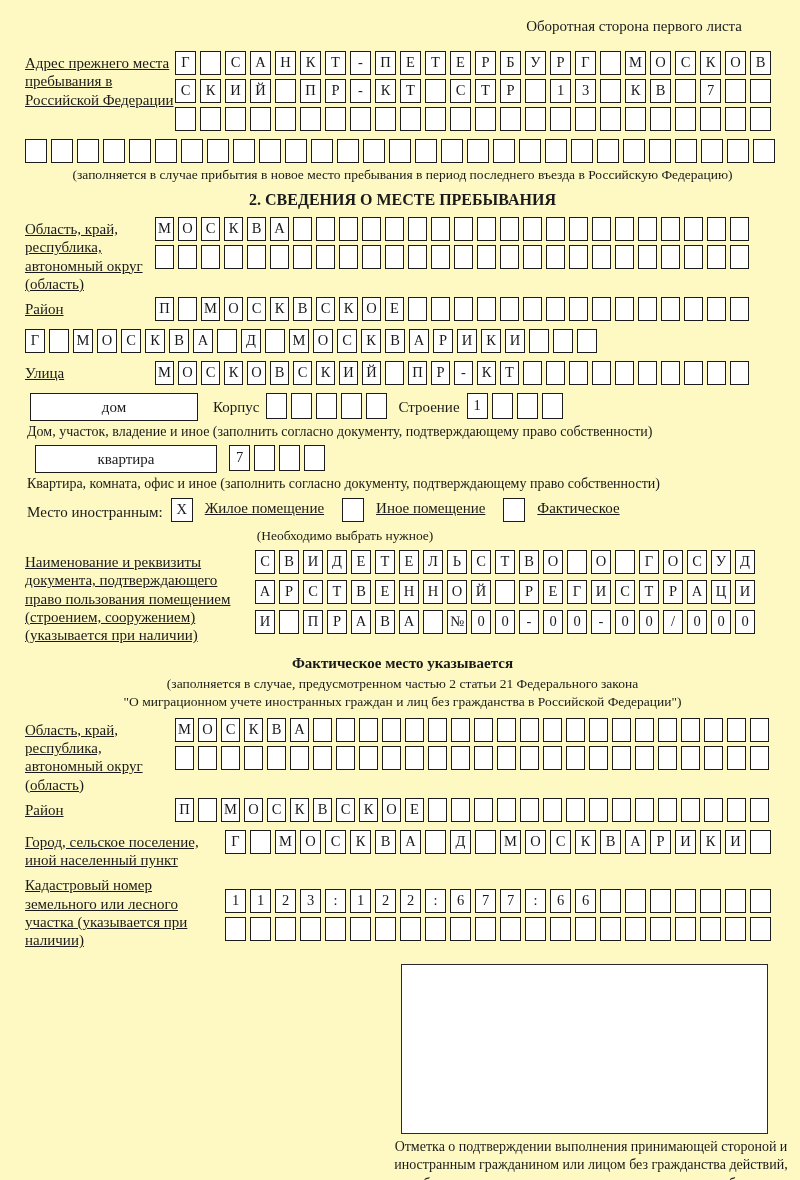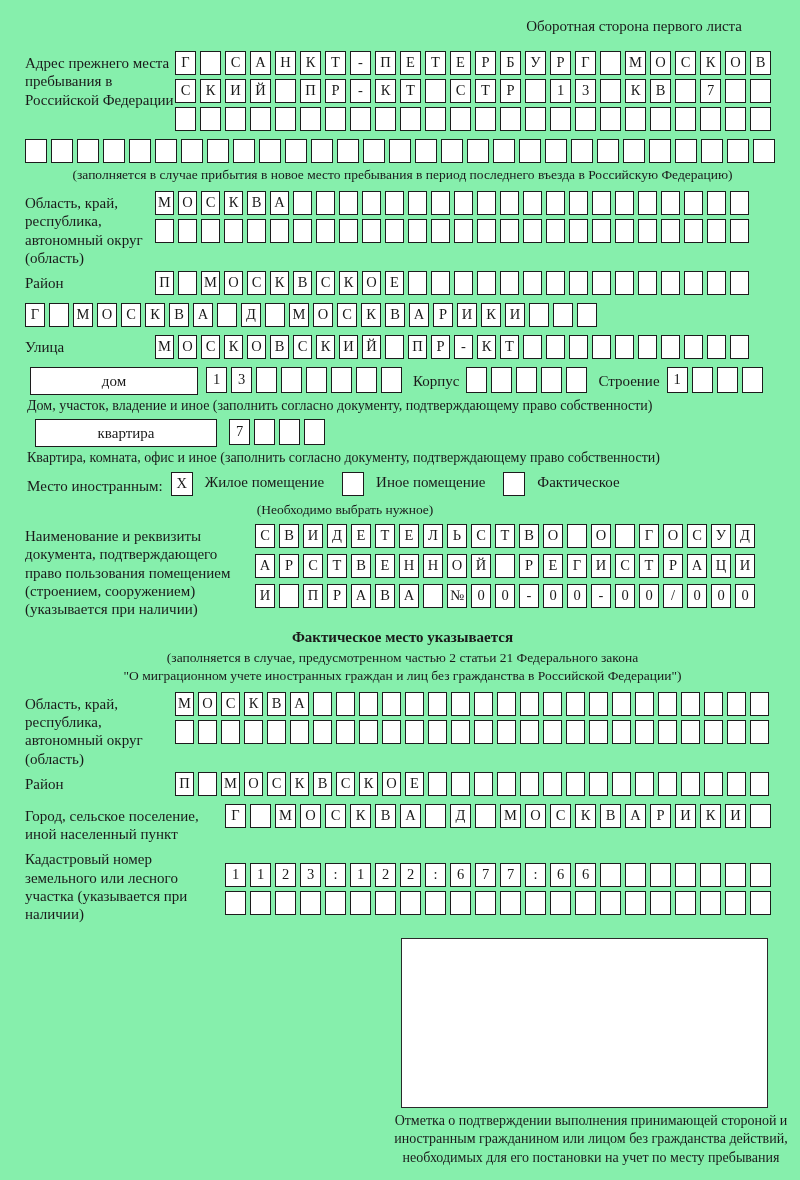--- a/index.html
+++ b/index.html
@@ -1,23 +1,23 @@
 <!DOCTYPE html>
 <html><head>
 <meta charset="utf-8">
 <style>
   html,body{margin:0;padding:0;background:#fff;}
   .page{
     width:800px;height:1180px;box-sizing:border-box;
-    padding:14px 20px 0 25px;background:#86efac;overflow:hidden;
+    padding:14px 20px 0 25px;background:#fef9c3;overflow:hidden;
     font-family:"Liberation Serif",serif;color:#1a1a1a;
   }
   .hdr-right{text-align:right;font-size:15px;margin:4px 38px 16px 0;}
   
-  .frow{display:flex;align-items:flex-start;margin-bottom:4px;}
+  .frow{display:flex;align-items:flex-start;margin-bottom:4px;text-decoration:underline;}
   .flabel{font-size:15px;line-height:1.22;flex:0 0 auto;padding-top:3px;}
   .w130{width:130px;} .w150{width:150px;} .w158{width:158px;}
   .w200{width:200px;} .w230{width:230px;}
   .frows{flex:1 1 auto;}
   .boxrow{white-space:nowrap;margin-bottom:4px;height:24px;display:block;}
   span.boxrow{display:inline-block;vertical-align:middle;}
   .cbox{
     display:inline-block;box-sizing:border-box;width:21px;height:24px;
     border:1.6px solid #1c1c1c;margin-right:4px;text-align:center;
     font-size:14.5px;line-height:21px;vertical-align:top;background:#fff;
@@ -32,21 +32,21 @@
   .sub-title{font-size:15px;font-weight:bold;text-align:center;margin:10px 0 4px 0;}
   .wide-box{
     display:inline-block;box-sizing:border-box;border:1.6px solid #1c1c1c;
     height:28px;line-height:26px;text-align:center;font-size:15px;
     vertical-align:middle;background:#fff;
   }
   .wb168{width:168px;margin-right:8px;} .wb195{width:182px;margin-right:12px;margin-left:5px;}
   .house-row{margin:2px 0 3px 5px;white-space:nowrap;display:flex;align-items:center;}
   .inline-label{font-size:15px;margin:0 7px;}
   .stay-row{display:flex;align-items:center;margin:6px 0 2px 2px;}
-  .stay-row .optlabel{font-size:15px;margin:0 18px 8px 8px;}
+  .stay-row .optlabel{font-size:15px;margin:0 18px 8px 8px;text-decoration:underline;}
   .stay-row .lead{font-size:15px;margin-right:8px;}
   .stay-note{font-size:13.5px;margin:0 0 6px 205px;width:230px;text-align:center;}
   .stamp-box{
     width:365px;height:168px;border:1.6px solid #2a2a2a;
     margin:14px 12px 4px auto;background:#fff;
   }
   .stamp-caption{
     width:412px;margin:2px 0 0 360px;text-align:center;
     font-size:14px;line-height:1.32;
   }
@@ -64,20 +64,21 @@
     <div class="flabel w150">Адрес прежнего места пребывания в Российской Федерации</div>
     <div class="frows">
       <div class="boxrow bx24"><span class="cbox">Г</span><span class="cbox"></span><span class="cbox">С</span><span class="cbox">А</span><span class="cbox">Н</span><span class="cbox">К</span><span class="cbox">Т</span><span class="cbox">-</span><span class="cbox">П</span><span class="cbox">Е</span><span class="cbox">Т</span><span class="cbox">Е</span><span class="cbox">Р</span><span class="cbox">Б</span><span class="cbox">У</span><span class="cbox">Р</span><span class="cbox">Г</span><span class="cbox"></span><span class="cbox">М</span><span class="cbox">О</span><span class="cbox">С</span><span class="cbox">К</span><span class="cbox">О</span><span class="cbox">В</span></div>
       <div class="boxrow bx24"><span class="cbox">С</span><span class="cbox">К</span><span class="cbox">И</span><span class="cbox">Й</span><span class="cbox"></span><span class="cbox">П</span><span class="cbox">Р</span><span class="cbox">-</span><span class="cbox">К</span><span class="cbox">Т</span><span class="cbox"></span><span class="cbox">С</span><span class="cbox">Т</span><span class="cbox">Р</span><span class="cbox"></span><span class="cbox">1</span><span class="cbox">3</span><span class="cbox"></span><span class="cbox">К</span><span class="cbox">В</span><span class="cbox"></span><span class="cbox">7</span><span class="cbox"></span><span class="cbox"></span></div>
       <div class="boxrow bx24"><span class="cbox"></span><span class="cbox"></span><span class="cbox"></span><span class="cbox"></span><span class="cbox"></span><span class="cbox"></span><span class="cbox"></span><span class="cbox"></span><span class="cbox"></span><span class="cbox"></span><span class="cbox"></span><span class="cbox"></span><span class="cbox"></span><span class="cbox"></span><span class="cbox"></span><span class="cbox"></span><span class="cbox"></span><span class="cbox"></span><span class="cbox"></span><span class="cbox"></span><span class="cbox"></span><span class="cbox"></span><span class="cbox"></span><span class="cbox"></span></div>
     </div>
   </div>
   <div class="boxrow bx29"><span class="cbox"></span><span class="cbox"></span><span class="cbox"></span><span class="cbox"></span><span class="cbox"></span><span class="cbox"></span><span class="cbox"></span><span class="cbox"></span><span class="cbox"></span><span class="cbox"></span><span class="cbox"></span><span class="cbox"></span><span class="cbox"></span><span class="cbox"></span><span class="cbox"></span><span class="cbox"></span><span class="cbox"></span><span class="cbox"></span><span class="cbox"></span><span class="cbox"></span><span class="cbox"></span><span class="cbox"></span><span class="cbox"></span><span class="cbox"></span><span class="cbox"></span><span class="cbox"></span><span class="cbox"></span><span class="cbox"></span><span class="cbox"></span></div>
   <div class="note-c">(заполняется в случае прибытия в новое место пребывания в период последнего въезда в Российскую Федерацию)</div>
 
+  <div class="sec-title">2. СВЕДЕНИЯ О МЕСТЕ ПРЕБЫВАНИЯ</div>
 
   <div class="frow">
     <div class="flabel w130">Область, край, республика, автономный округ (область)</div>
     <div class="frows">
       <div class="boxrow bx26"><span class="cbox">М</span><span class="cbox">О</span><span class="cbox">С</span><span class="cbox">К</span><span class="cbox">В</span><span class="cbox">А</span><span class="cbox"></span><span class="cbox"></span><span class="cbox"></span><span class="cbox"></span><span class="cbox"></span><span class="cbox"></span><span class="cbox"></span><span class="cbox"></span><span class="cbox"></span><span class="cbox"></span><span class="cbox"></span><span class="cbox"></span><span class="cbox"></span><span class="cbox"></span><span class="cbox"></span><span class="cbox"></span><span class="cbox"></span><span class="cbox"></span><span class="cbox"></span><span class="cbox"></span></div>
       <div class="boxrow bx26"><span class="cbox"></span><span class="cbox"></span><span class="cbox"></span><span class="cbox"></span><span class="cbox"></span><span class="cbox"></span><span class="cbox"></span><span class="cbox"></span><span class="cbox"></span><span class="cbox"></span><span class="cbox"></span><span class="cbox"></span><span class="cbox"></span><span class="cbox"></span><span class="cbox"></span><span class="cbox"></span><span class="cbox"></span><span class="cbox"></span><span class="cbox"></span><span class="cbox"></span><span class="cbox"></span><span class="cbox"></span><span class="cbox"></span><span class="cbox"></span><span class="cbox"></span><span class="cbox"></span></div>
     </div>
   </div>
 
   <div class="frow">
@@ -95,21 +96,20 @@
 
   <div class="frow">
     <div class="flabel w130">Улица</div>
     <div class="frows">
       <div class="boxrow bx26"><span class="cbox">М</span><span class="cbox">О</span><span class="cbox">С</span><span class="cbox">К</span><span class="cbox">О</span><span class="cbox">В</span><span class="cbox">С</span><span class="cbox">К</span><span class="cbox">И</span><span class="cbox">Й</span><span class="cbox"></span><span class="cbox">П</span><span class="cbox">Р</span><span class="cbox">-</span><span class="cbox">К</span><span class="cbox">Т</span><span class="cbox"></span><span class="cbox"></span><span class="cbox"></span><span class="cbox"></span><span class="cbox"></span><span class="cbox"></span><span class="cbox"></span><span class="cbox"></span><span class="cbox"></span><span class="cbox"></span></div>
     </div>
   </div>
 
   <div class="house-row">
     <span class="wide-box wb168">дом</span>
-    <span class="boxrow bxS"><span class="cbox">1</span><span class="cbox">3</span><span class="cbox"></span><span class="cbox"></span><span class="cbox"></span><span class="cbox"></span><span class="cbox"></span><span class="cbox"></span></span>
     <span class="inline-label">Корпус</span>
     <span class="boxrow bxS"><span class="cbox"></span><span class="cbox"></span><span class="cbox"></span><span class="cbox"></span><span class="cbox"></span></span>
     <span class="inline-label">Строение</span>
     <span class="boxrow bxS"><span class="cbox">1</span><span class="cbox"></span><span class="cbox"></span><span class="cbox"></span></span>
   </div>
   <div class="note-l">Дом, участок, владение и иное (заполнить согласно документу, подтверждающему право собственности)</div>
 
   <div class="house-row">
     <span class="wide-box wb195">квартира</span>
     <span class="boxrow bxS"><span class="cbox">7</span><span class="cbox"></span><span class="cbox"></span><span class="cbox"></span></span>

